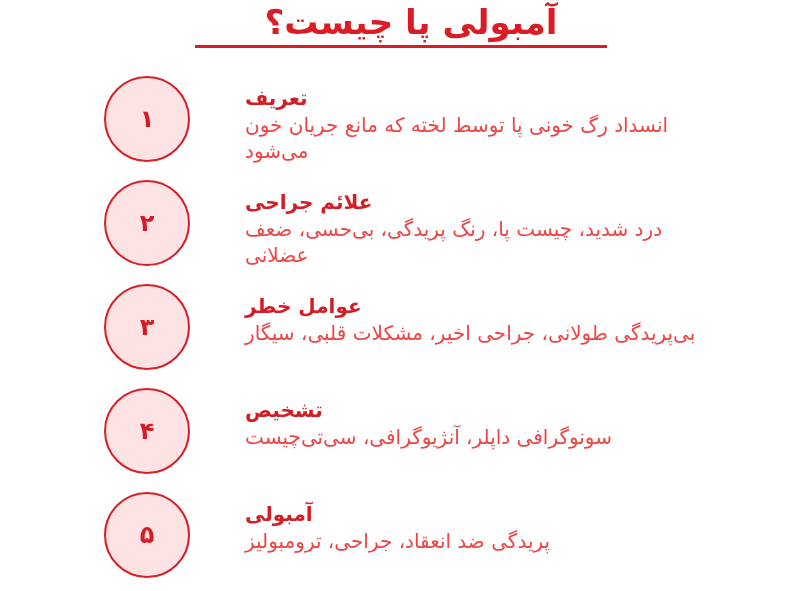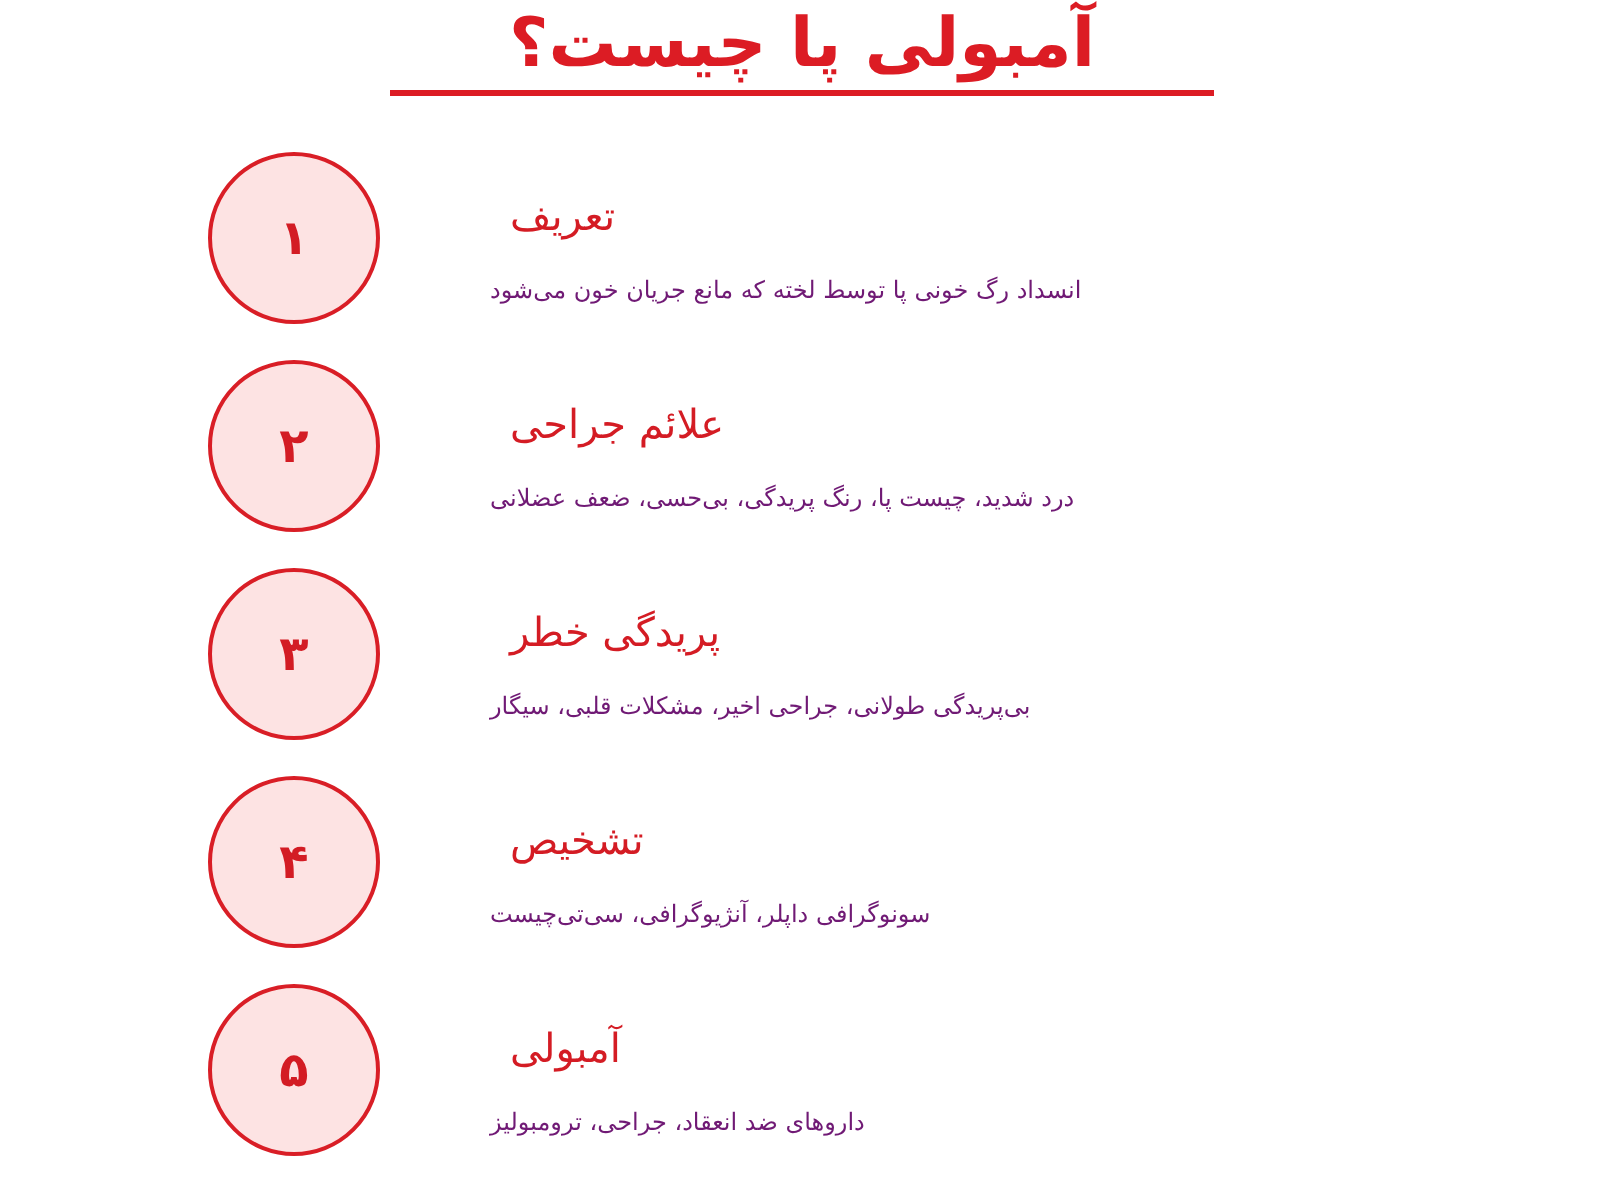--- a/index.html
+++ b/index.html
@@ -9,21 +9,21 @@
   }
   body {
     width: 800px;
     height: 591px;
     position: relative;
     overflow: hidden;
     font-family: "DejaVu Sans", "Liberation Sans", sans-serif;
   }
   .title {
     position: absolute;
-    left: 195px;
+    left: 205px;
     width: 412px;
     top: 2px;
     text-align: center;
     direction: rtl;
     color: #dc1c24;
     font-size: 34px;
     font-weight: bold;
     line-height: 40px;
     margin: 0;
   }
@@ -62,27 +62,27 @@
     position: absolute;
     left: 245px;
     top: 8px;
     width: 460px;
     direction: rtl;
     text-align: left;
   }
   .step-heading {
     color: #d41c24;
     font-size: 20px;
-    font-weight: normal;
+    font-weight: bold;
     line-height: 28px;
-    margin: 10px;
+    margin: 0;
   }
   .step-desc {
-    color: #701a75;
-    font-size: 12px;
+    color: #ef4444;
+    font-size: 20px;
     line-height: 26px;
     margin: 0;
   }
 </style>
 </head>
 <body>
 
 <h1 class="title">آمبولی پا چیست؟</h1>
 <div class="title-underline"></div>
 
@@ -104,36 +104,36 @@
     <h2 class="step-heading">علائم جراحی</h2>
     <p class="step-desc">درد شدید، چیست پا، رنگ پریدگی، بی‌حسی، ضعف عضلانی</p>
   </div>
 </div>
 
 <div class="step" style="top:284px;">
   <div class="circle">
     <span>۳</span>
   </div>
   <div class="text-block">
-    <h2 class="step-heading">پریدگی خطر</h2>
+    <h2 class="step-heading">عوامل خطر</h2>
     <p class="step-desc">بی‌پریدگی طولانی، جراحی اخیر، مشکلات قلبی، سیگار</p>
   </div>
 </div>
 
 <div class="step" style="top:388px;">
   <div class="circle">
     <span>۴</span>
   </div>
   <div class="text-block">
     <h2 class="step-heading">تشخیص</h2>
     <p class="step-desc">سونوگرافی داپلر، آنژیوگرافی، سی‌تی‌چیست</p>
   </div>
 </div>
 
 <div class="step" style="top:492px;">
   <div class="circle">
     <span>۵</span>
   </div>
   <div class="text-block">
     <h2 class="step-heading">آمبولی</h2>
-    <p class="step-desc">داروهای ضد انعقاد، جراحی، ترومبولیز</p>
+    <p class="step-desc">پریدگی ضد انعقاد، جراحی، ترومبولیز</p>
   </div>
 </div>
 
 </body></html>

